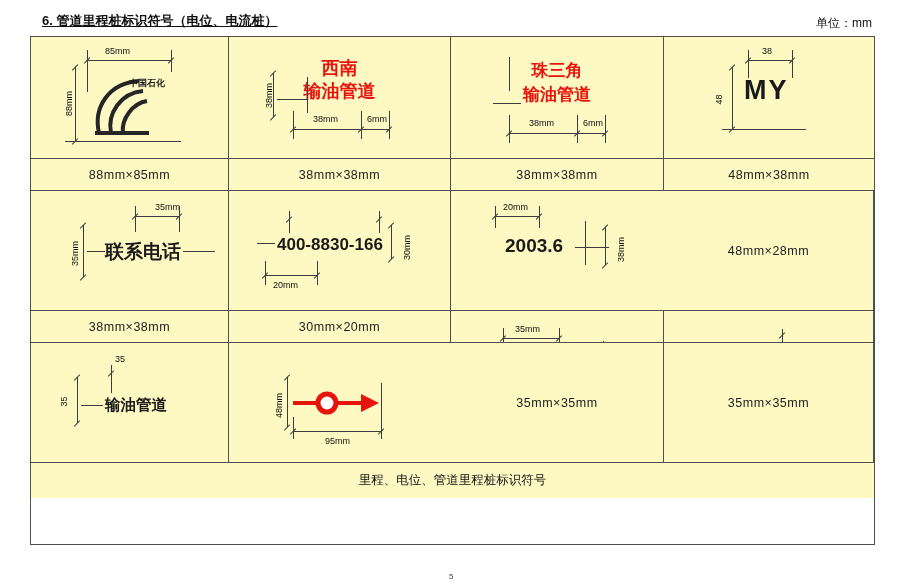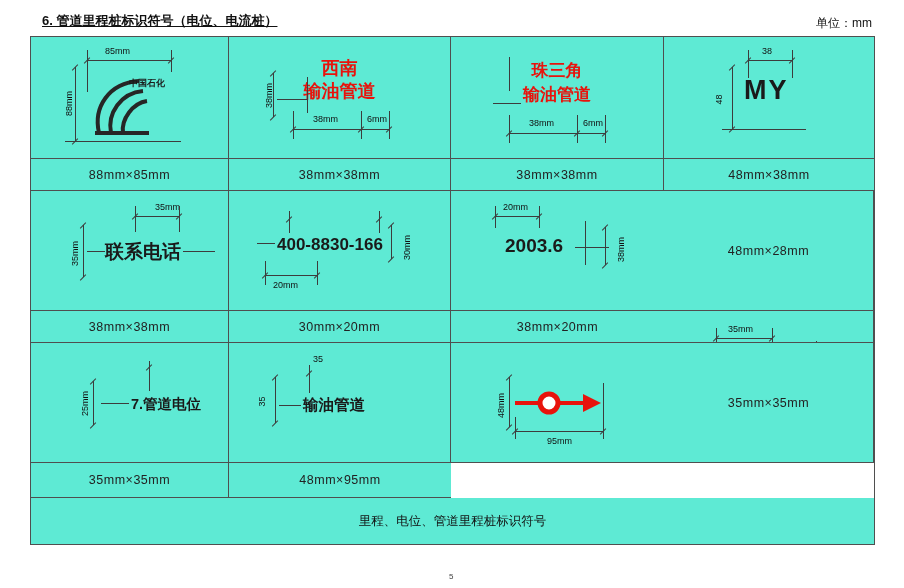--- a/index.html
+++ b/index.html
@@ -8,21 +8,21 @@
   *{margin:0;padding:0;box-sizing:border-box;}
   html,body{width:904px;height:588px;background:#fff;
     font-family:"Liberation Sans","DejaVu Sans",sans-serif;}
   .page{position:relative;width:904px;height:588px;background:#fff;overflow:hidden;}
   .title{position:absolute;left:42px;top:12px;font-size:13px;font-weight:bold;color:#111;text-decoration:underline;}
   .unit{position:absolute;right:32px;top:15px;font-size:12px;color:#111;}
   .table{position:absolute;left:30px;top:36px;display:grid;
     grid-template-columns:198px 222px 213px 210px;
     grid-template-rows:122px 32px 120px 32px 120px 35px 46px;
     border:1px solid var(--border);}
-  .cell{position:relative;border-right:1px solid var(--border);border-bottom:1px solid var(--border);background:#5eead4;overflow:hidden;}
+  .cell{position:relative;border-right:1px solid var(--border);border-bottom:1px solid var(--border);background:#fef9c3;overflow:hidden;}
   .cl{border-right:none!important;}
   .lbl{display:flex;align-items:center;justify-content:center;font-size:12.5px;color:#222;letter-spacing:.5px;}
   .foot{grid-column:1/-1;display:flex;align-items:center;justify-content:center;
     font-size:12.5px;color:#111;border-right:none;border-bottom:none;}
   .dl{position:absolute;background:var(--line);}
   .h{height:1px;}
   .v{width:1px;}
   .tk{position:absolute;width:8px;height:1px;background:var(--line);transform:rotate(-45deg);transform-origin:center;}
   .dt{position:absolute;font-size:9px;color:#111;white-space:nowrap;line-height:1;}
   .vv{transform:rotate(-90deg);transform-origin:center;}
@@ -185,23 +185,20 @@
 
     <div class="cell lbl">
         <span>48mm×28mm</span>
       </div>
     <div class="cell lbl">
         <span>38mm×38mm</span>
       </div>
     <div class="cell lbl">
         <span>30mm×20mm</span>
       </div>
-    <div class="cell lbl cl">
-        <span>38mm×20mm</span>
-      </div>
 
     <div class="cell">
       <span class="dt" style="left:64px;top:14px">35mm</span>
       <div class="dl h" style="left:52px;top:27px;width:56px"></div>
       <span class="tk" style="left:48px;top:27px"></span>
       <span class="tk" style="left:104px;top:27px"></span>
       <div class="dl v" style="left:52px;top:17px;height:26px"></div>
       <div class="dl v" style="left:108px;top:17px;height:26px"></div>
       <div class="sym" style="left:46px;top:48px;font-size:17px">电位测试</div>
       <div class="dl h" style="left:116px;top:58px;width:24px"></div>
@@ -252,23 +249,20 @@
       <div class="dl v" style="left:64px;top:74px;height:22px"></div>
       <div class="dl v" style="left:152px;top:40px;height:56px"></div>
     </div>
 
     <div class="cell lbl">
         <span>35mm×35mm</span>
       </div>
     <div class="cell lbl">
         <span>35mm×35mm</span>
       </div>
-    <div class="cell lbl cl">
-        <span>48mm×95mm</span>
-      </div>
 
     <div class="cell foot">
         <span>里程、电位、管道里程桩标识符号</span>
       </div>
 
   </div>
 
   <div class="pagenum">5</div>
 
 </div>

